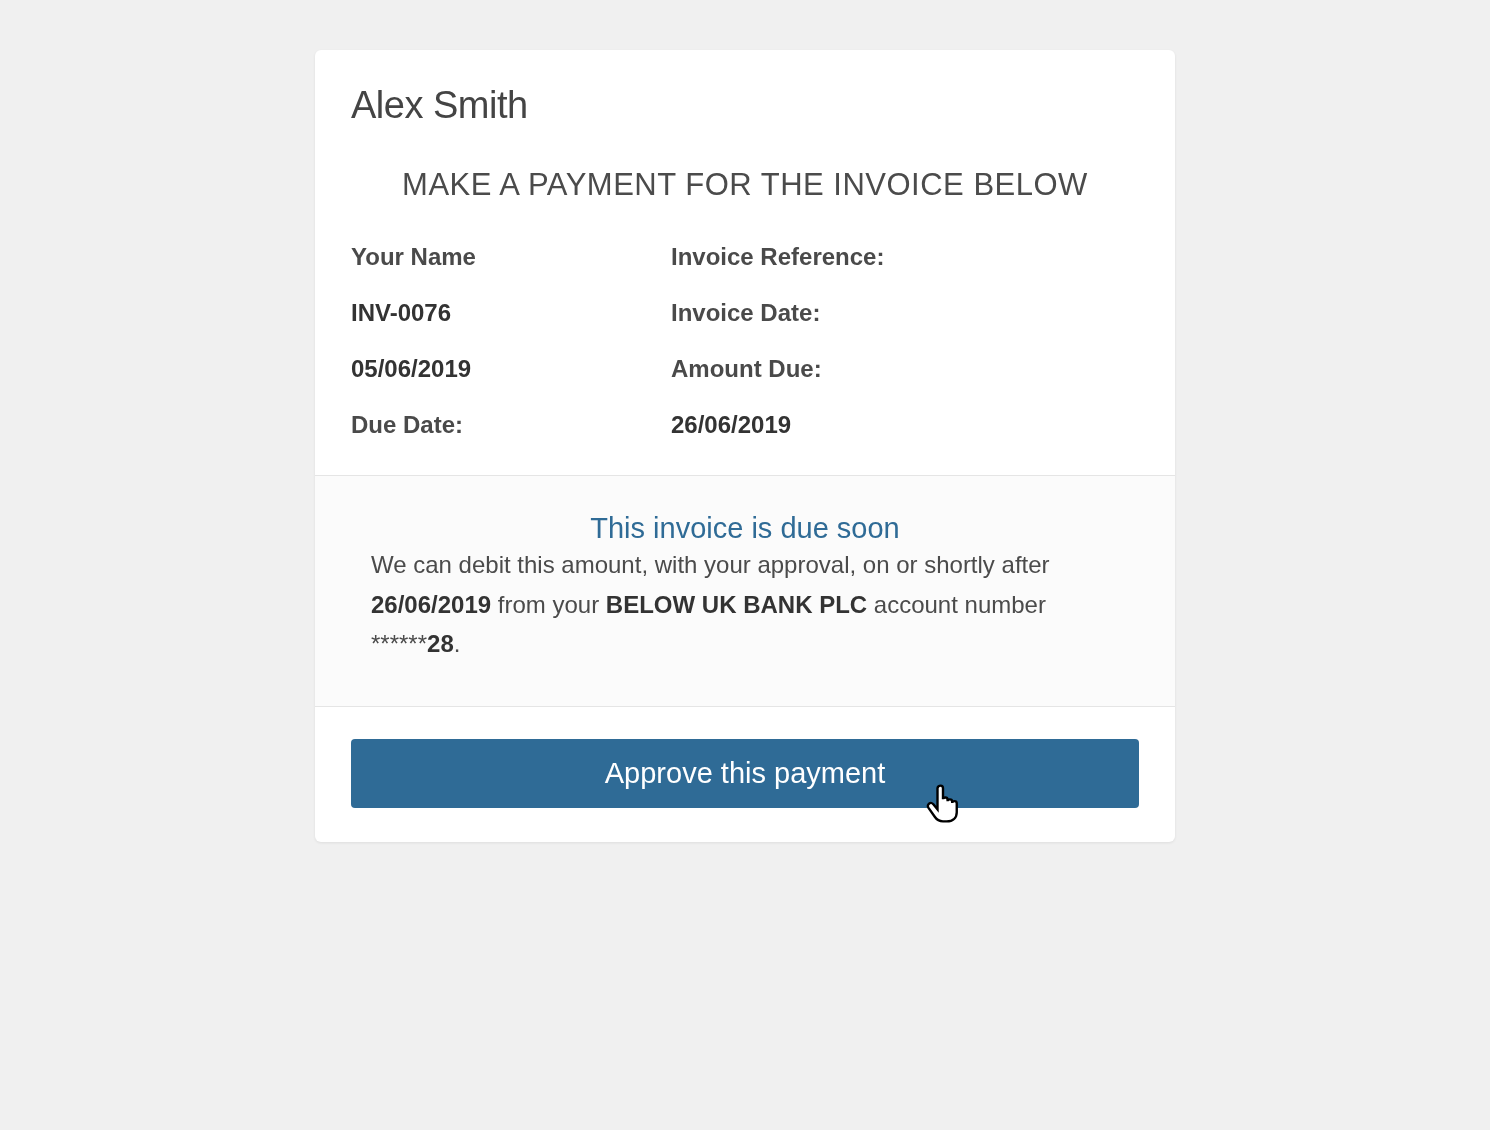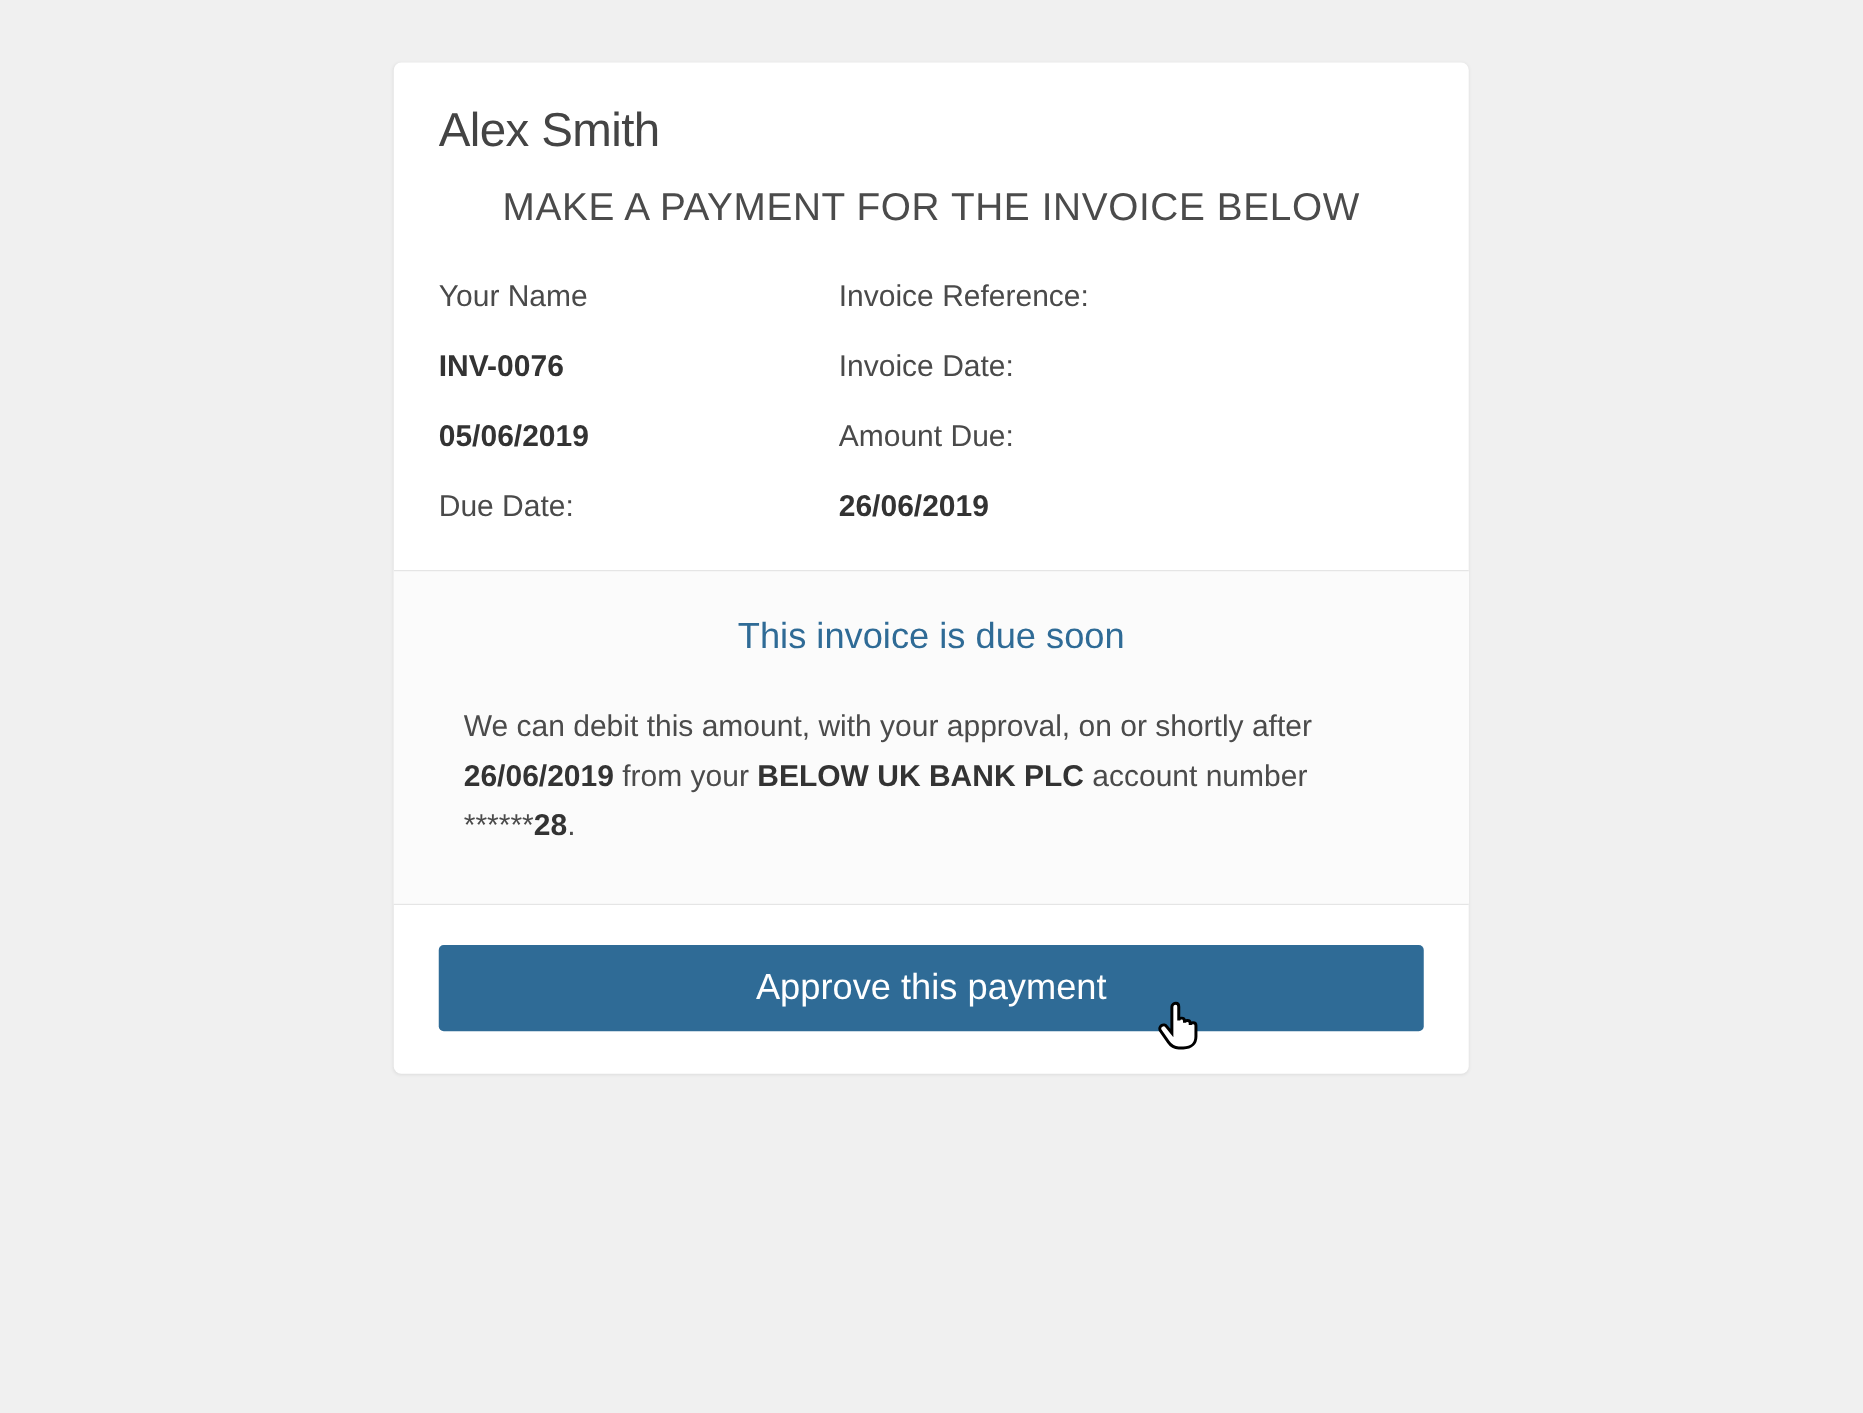--- a/index.html
+++ b/index.html
@@ -24,60 +24,59 @@
       overflow: visible;
       position: relative;
     }
     .section-top {
       padding: 34px 36px 20px 36px;
     }
     .customer-name {
       font-size: 38px;
       font-weight: 400;
       color: #444;
-      margin-bottom: 21px;
+      margin-bottom: 40px;
       letter-spacing: -0.5px;
     }
     .instruction {
       text-align: center;
       font-size: 31px;
       color: #4b4b4b;
       letter-spacing: 0.5px;
       margin-bottom: 40px;
     }
     .details {
       display: grid;
       grid-template-columns: 320px 1fr;
       row-gap: 28px;
       font-size: 24px;
       color: #4a4a4a;
       margin-bottom: 16px;
     }
     .details .label {
-      font-weight: 400;
+      font-weight: 700;
     }
     .details .value {
       font-weight: 600;
       color: #333;
     }
     .details .value.mono {
       font-family: ui-monospace, SFMono-Regular, "Courier New", monospace;
       letter-spacing: 0.5px;
     }
     .section-status {
       border-top: 1px solid #e5e5e5;
       background: #fbfbfb;
       padding: 36px 36px 42px 36px;
     }
     .status-title {
       text-align: center;
       font-size: 29px;
       color: #2f6b96;
       font-weight: 400;
-      margin-bottom: 36px;
     }
     .status-text {
       font-size: 24px;
       color: #4b4b4b;
       line-height: 1.65;
       padding: 0 20px;
     }
     .status-text .strong {
       font-weight: 700;
       color: #333;

